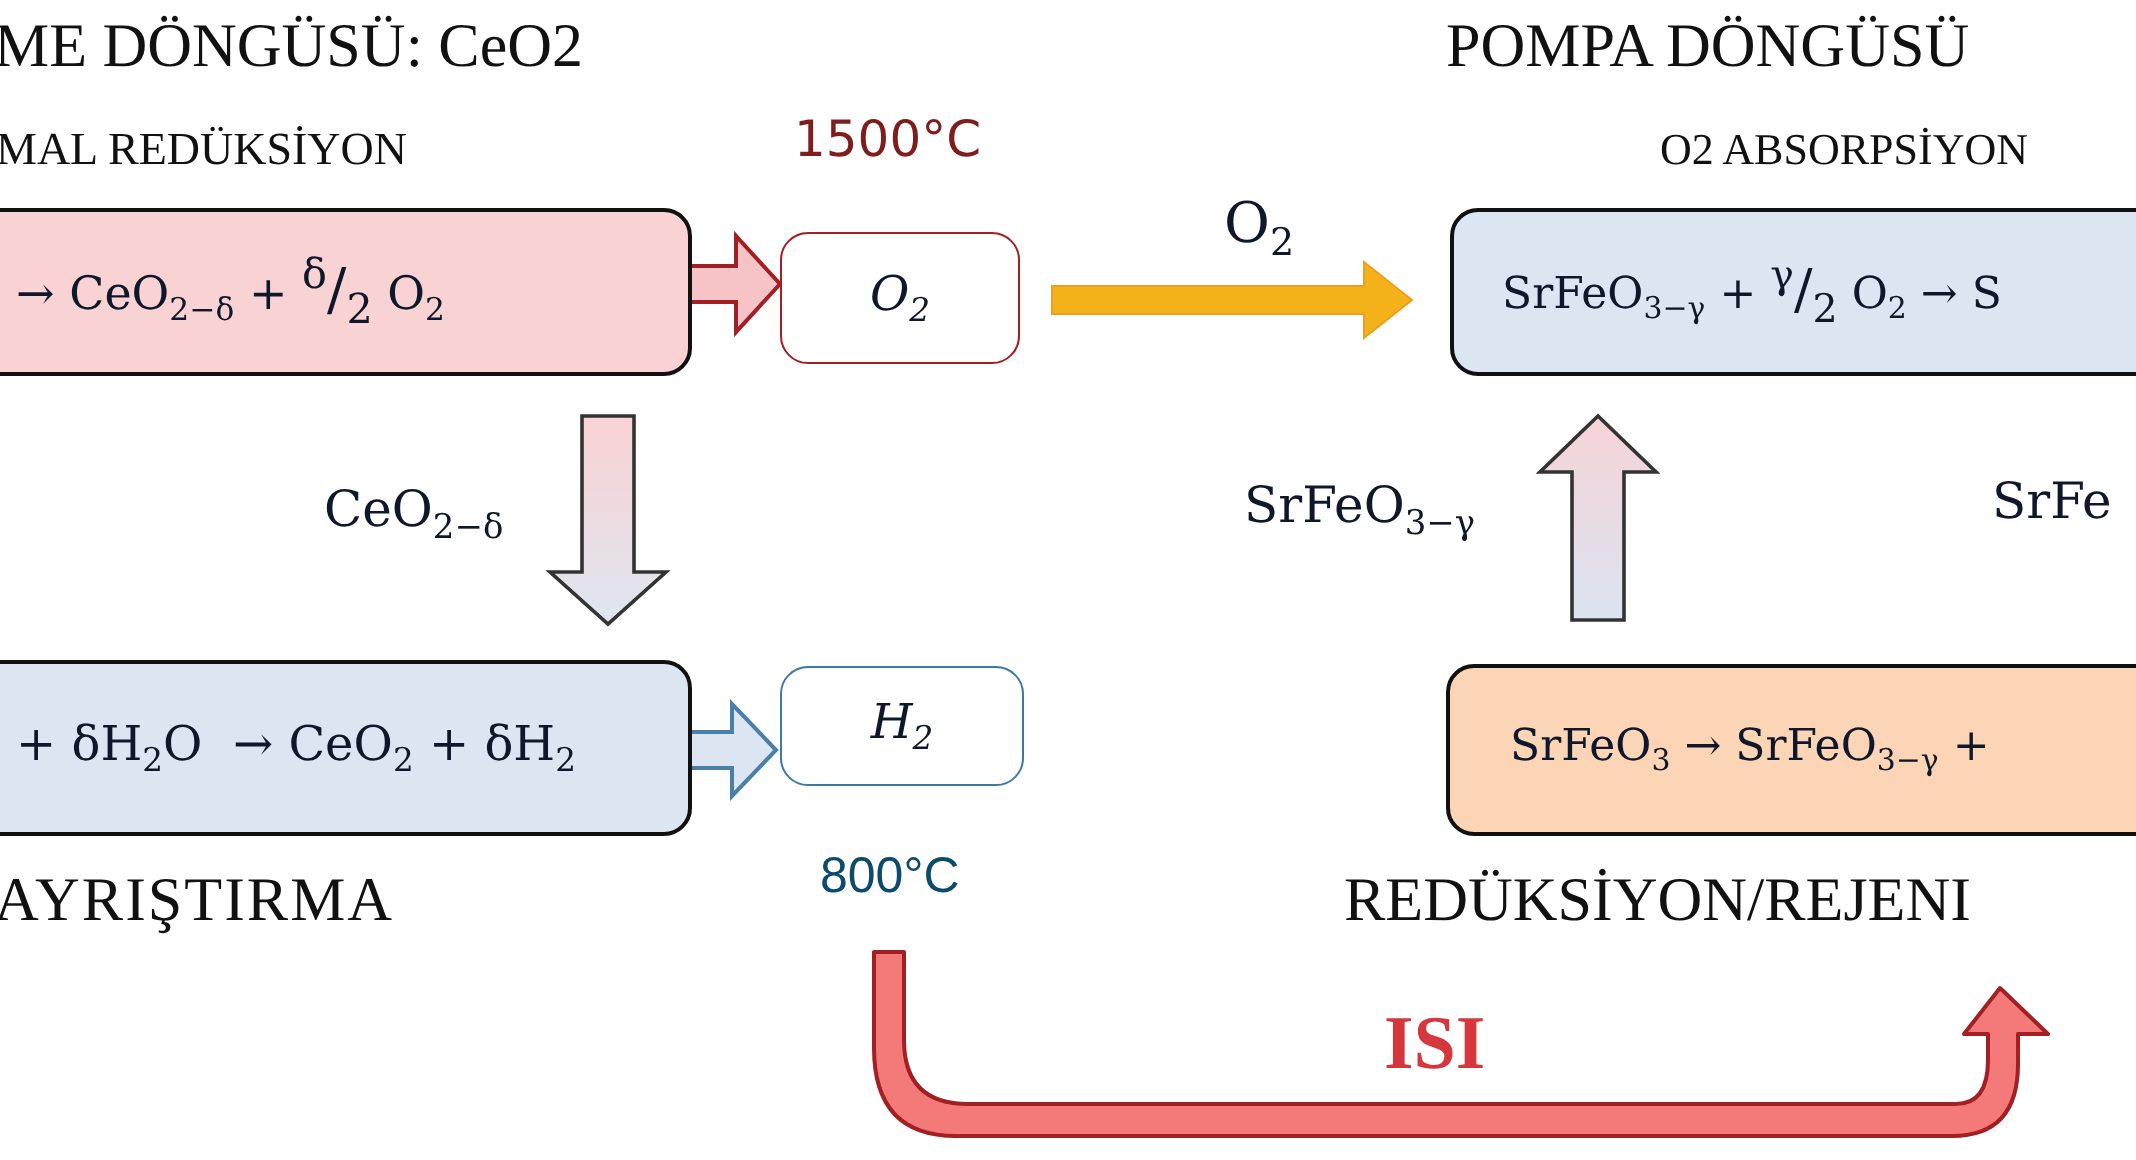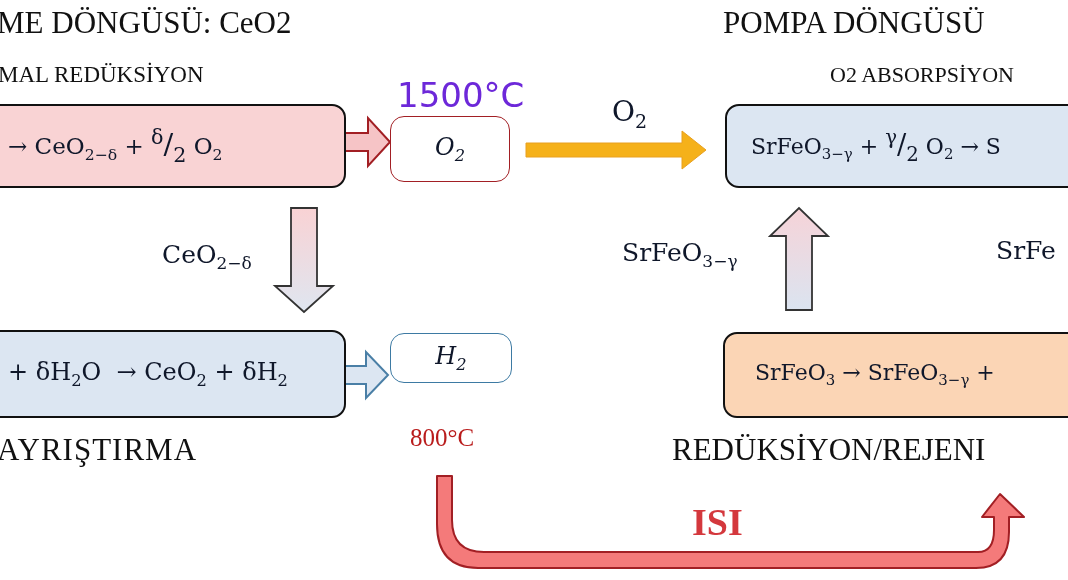--- a/index.html
+++ b/index.html
@@ -48,45 +48,45 @@
 <div class="box" style="left:-20px; top:104px; width:366px; height:84px; background:#f9d3d4; padding-left:26px;">
   <span class="eq" style="font-size:23px;">
     <span>→</span>
     <span>CeO</span><sub>2−δ</sub>
     <span>+</span>
     <sup style="font-size:0.9em;">δ</sup><span style="font-size:1.25em;">/</span><sub style="font-size:0.9em;">2</sub>
     <span>O</span><sub>2</sub>
   </span>
 </div>
 
-<div class="abs" style="left:397px; top:55px; font-size:34px; color:#6d28d9; font-family:'DejaVu Sans','Liberation Sans',sans-serif;margin-top:20px;">1500°C</div>
+<div class="abs" style="left:397px; top:55px; font-size:25px; color:#7f1d1d; font-family:'DejaVu Sans','Liberation Sans',sans-serif;">1500°C</div>
 
 <div class="box" style="left:390px; top:116px; width:120px; height:66px; border-color:#a21f24; background:#fff; justify-content:center; border-width:1.8px;">
   <span class="eq" style="font-size:24px; font-style:italic;">
     <span>O</span><sub>2</sub>
   </span>
 </div>
 
 <div class="abs eq" style="left:162px; top:240px; font-size:25px;">
   <span>CeO</span><sub>2−δ</sub>
 </div>
 
 <div class="box" style="left:-20px; top:330px; width:366px; height:88px; background:#dce6f2; padding-left:26px;">
   <span class="eq" style="font-size:24px;">
     <span>+ δH</span><sub>2</sub><span style="white-space:pre;">O  → CeO</span><sub>2</sub><span style="white-space:pre;"> + δH</span><sub>2</sub>
   </span>
 </div>
 
-<div class="box" style="left:390px; top:333px; width:122px; height:50px; border-color:#3d7aa3; background:#fff; justify-content:center; border-width:1.8px;">
+<div class="box" style="left:390px; top:333px; width:122px; height:60px; border-color:#3d7aa3; background:#fff; justify-content:center; border-width:1.8px;">
   <span class="eq" style="font-size:24px; font-style:italic;">
     <span>H</span><sub>2</sub>
   </span>
 </div>
 
-<div class="abs" style="left:410px; top:424px; font-size:25px; color:#b91c1c; font-family:Liberation Serif, serif;">800°C</div>
+<div class="abs" style="left:410px; top:424px; font-size:25px; color:#0c4a6e; font-family:Liberation Sans, sans-serif;">800°C</div>
 
 <div class="abs serif" style="left:-3px; top:432px; font-size:31px; letter-spacing:1px;">AYRIŞTIRMA</div>
 
 <div class="abs eq" style="left:612px; top:95px; font-size:28px;">
   <span>O</span><sub>2</sub>
 </div>
 <div class="abs serif" style="left:692px; top:500px; font-size:38px; color:#d4383d;font-weight:bold;">ISI</div>
 
 <div class="abs serif" style="left:723px; top:5px; font-size:31px;">POMPA DÖNGÜSÜ</div>
 <div class="abs serif" style="left:830px; top:62px; font-size:22px;">O2 ABSORPSİYON</div>

